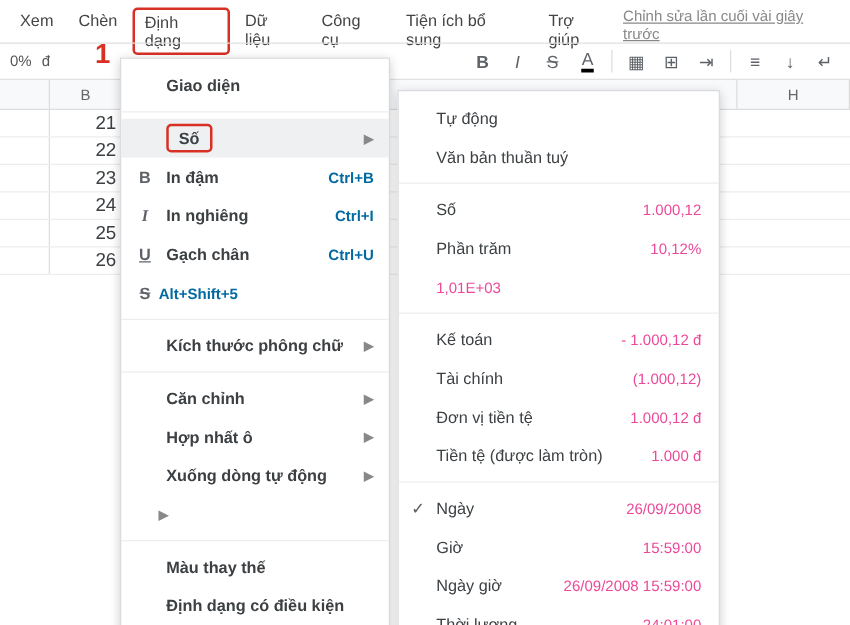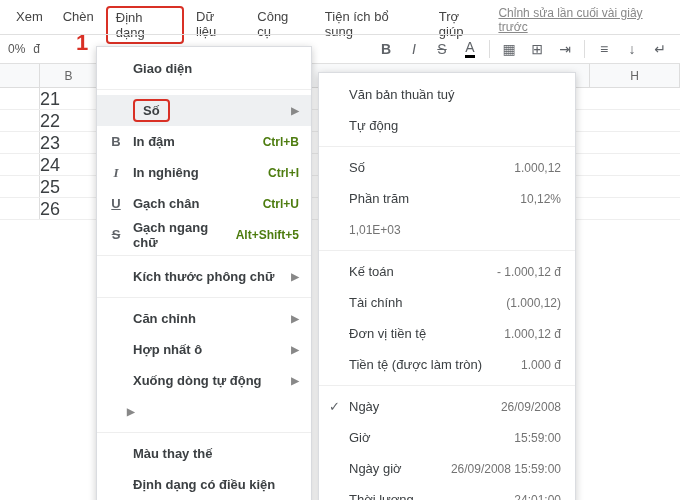--- a/index.html
+++ b/index.html
@@ -23,37 +23,37 @@
 .sheet { position: absolute; left: 0; top: 64px; right: 0; bottom: 0; }
 .col-headers { display: flex; height: 24px; background: #f8f9fa; border-bottom: 1px solid #ddd; }
 .col-h { border-right: 1px solid #ddd; text-align: center; line-height: 24px; font-size: 12px; color: #666; }
 .col-rownum { width: 40px; }
 .col-b { width: 58px; }
 .col-gap { flex: 1; }
 .col-h2 { width: 90px; }
 .rows { }
 .row { display: flex; height: 22px; border-bottom: 1px solid #eee; }
 .cell-rownum { width: 40px; border-right: 1px solid #ddd; }
-.cell-b { width: 58px; border-right: 1px solid #ddd; text-align: left; padding-right: 4px; line-height: 22px; font-size: 18px; }
+.cell-b { width: 58px; border-right: 1px solid #ddd; text-align: right; padding-right: 4px; line-height: 22px; font-size: 15px; }
 
 .menu1 { position: absolute; left: 96px; top: 46px; width: 216px; background: #fff; border: 1px solid #dadce0; box-shadow: 0 2px 8px rgba(0,0,0,0.2); padding: 6px 0; z-index: 10; font-weight: bold; }
 .menu1 .mi { display: flex; align-items: center; height: 31px; padding: 0 12px 0 8px; cursor: pointer; }
 .menu1 .ic { width: 22px; text-align: center; color: #5f6368; font-size: 13px; }
 .menu1 .lbl { flex: 1; padding-left: 6px; }
-.menu1 .sc { color: #4d7c0f; font-size: 12px; }
+.menu1 .sc { color: #0369a1; font-size: 12px; }
 .menu1 .arr { color: #888; font-size: 10px; }
 .menu1 .sep { height: 1px; background: #eee; margin: 5px 0; }
 .menu1 .mi.selected { background: #eef0f2; }
 .menu1 .mi.selbox .lbl-wrap { border: 2px solid #d93025; border-radius: 4px; padding: 2px 8px; display: inline-block; }
 
 .menu2 { position: absolute; left: 318px; top: 72px; width: 258px; background: #fff; border: 1px solid #dadce0; box-shadow: 0 2px 8px rgba(0,0,0,0.2); padding: 6px 0; z-index: 11; }
 .menu2 .mi { display: flex; align-items: center; height: 31px; padding: 0 14px 0 10px; cursor: pointer; }
 .menu2 .chk { width: 20px; color: #5f6368; font-size: 13px; }
 .menu2 .lbl { flex: 1; }
-.menu2 .ex { color: #737373; font-size: 12px; text-align: right; }
+.menu2 .ex { color: #ec4899; font-size: 12px; text-align: right; }
 .menu2 .sep { height: 1px; background: #eee; margin: 5px 0; }
 
 .strike-s { text-decoration: line-through; }
 .underline-u { text-decoration: underline; }
 .italic-i { font-style: italic; font-family: serif; }
 </style>
 </head>
 <body>
 
 <div class="menubar">
@@ -155,21 +155,20 @@
       <span class="lbl">In nghiêng</span>
       <span class="sc">Ctrl+I</span>
     </div>
   <div class="mi">
       <span class="ic underline-u">U</span>
       <span class="lbl">Gạch chân</span>
       <span class="sc">Ctrl+U</span>
     </div>
   <div class="mi">
       <span class="ic strike-s">S</span>
-      <span class="lbl">Gạch ngang chữ</span>
       <span class="sc">Alt+Shift+5</span>
     </div>
   <div class="sep"></div>
   <div class="mi">
       <span class="ic"></span>
       <span class="lbl">Kích thước phông chữ</span>
       <span class="arr">▶</span>
     </div>
   <div class="sep"></div>
   <div class="mi">
@@ -198,25 +197,25 @@
     </div>
   <div class="mi">
       <span class="ic"></span>
       <span class="lbl">Định dạng có điều kiện</span>
     </div>
 </div>
 
 <div class="menu2">
   <div class="mi">
       <span class="chk"></span>
+      <span class="lbl">Tự động</span>
+    </div>
+  <div class="mi">
+      <span class="chk"></span>
       <span class="lbl">Văn bản thuần tuý</span>
-    </div>
-  <div class="mi">
-      <span class="chk"></span>
-      <span class="lbl">Tự động</span>
     </div>
   <div class="sep"></div>
   <div class="mi">
       <span class="chk"></span>
       <span class="lbl">Số</span>
       <span class="ex">1.000,12</span>
     </div>
   <div class="mi">
       <span class="chk"></span>
       <span class="lbl">Phần trăm</span>

